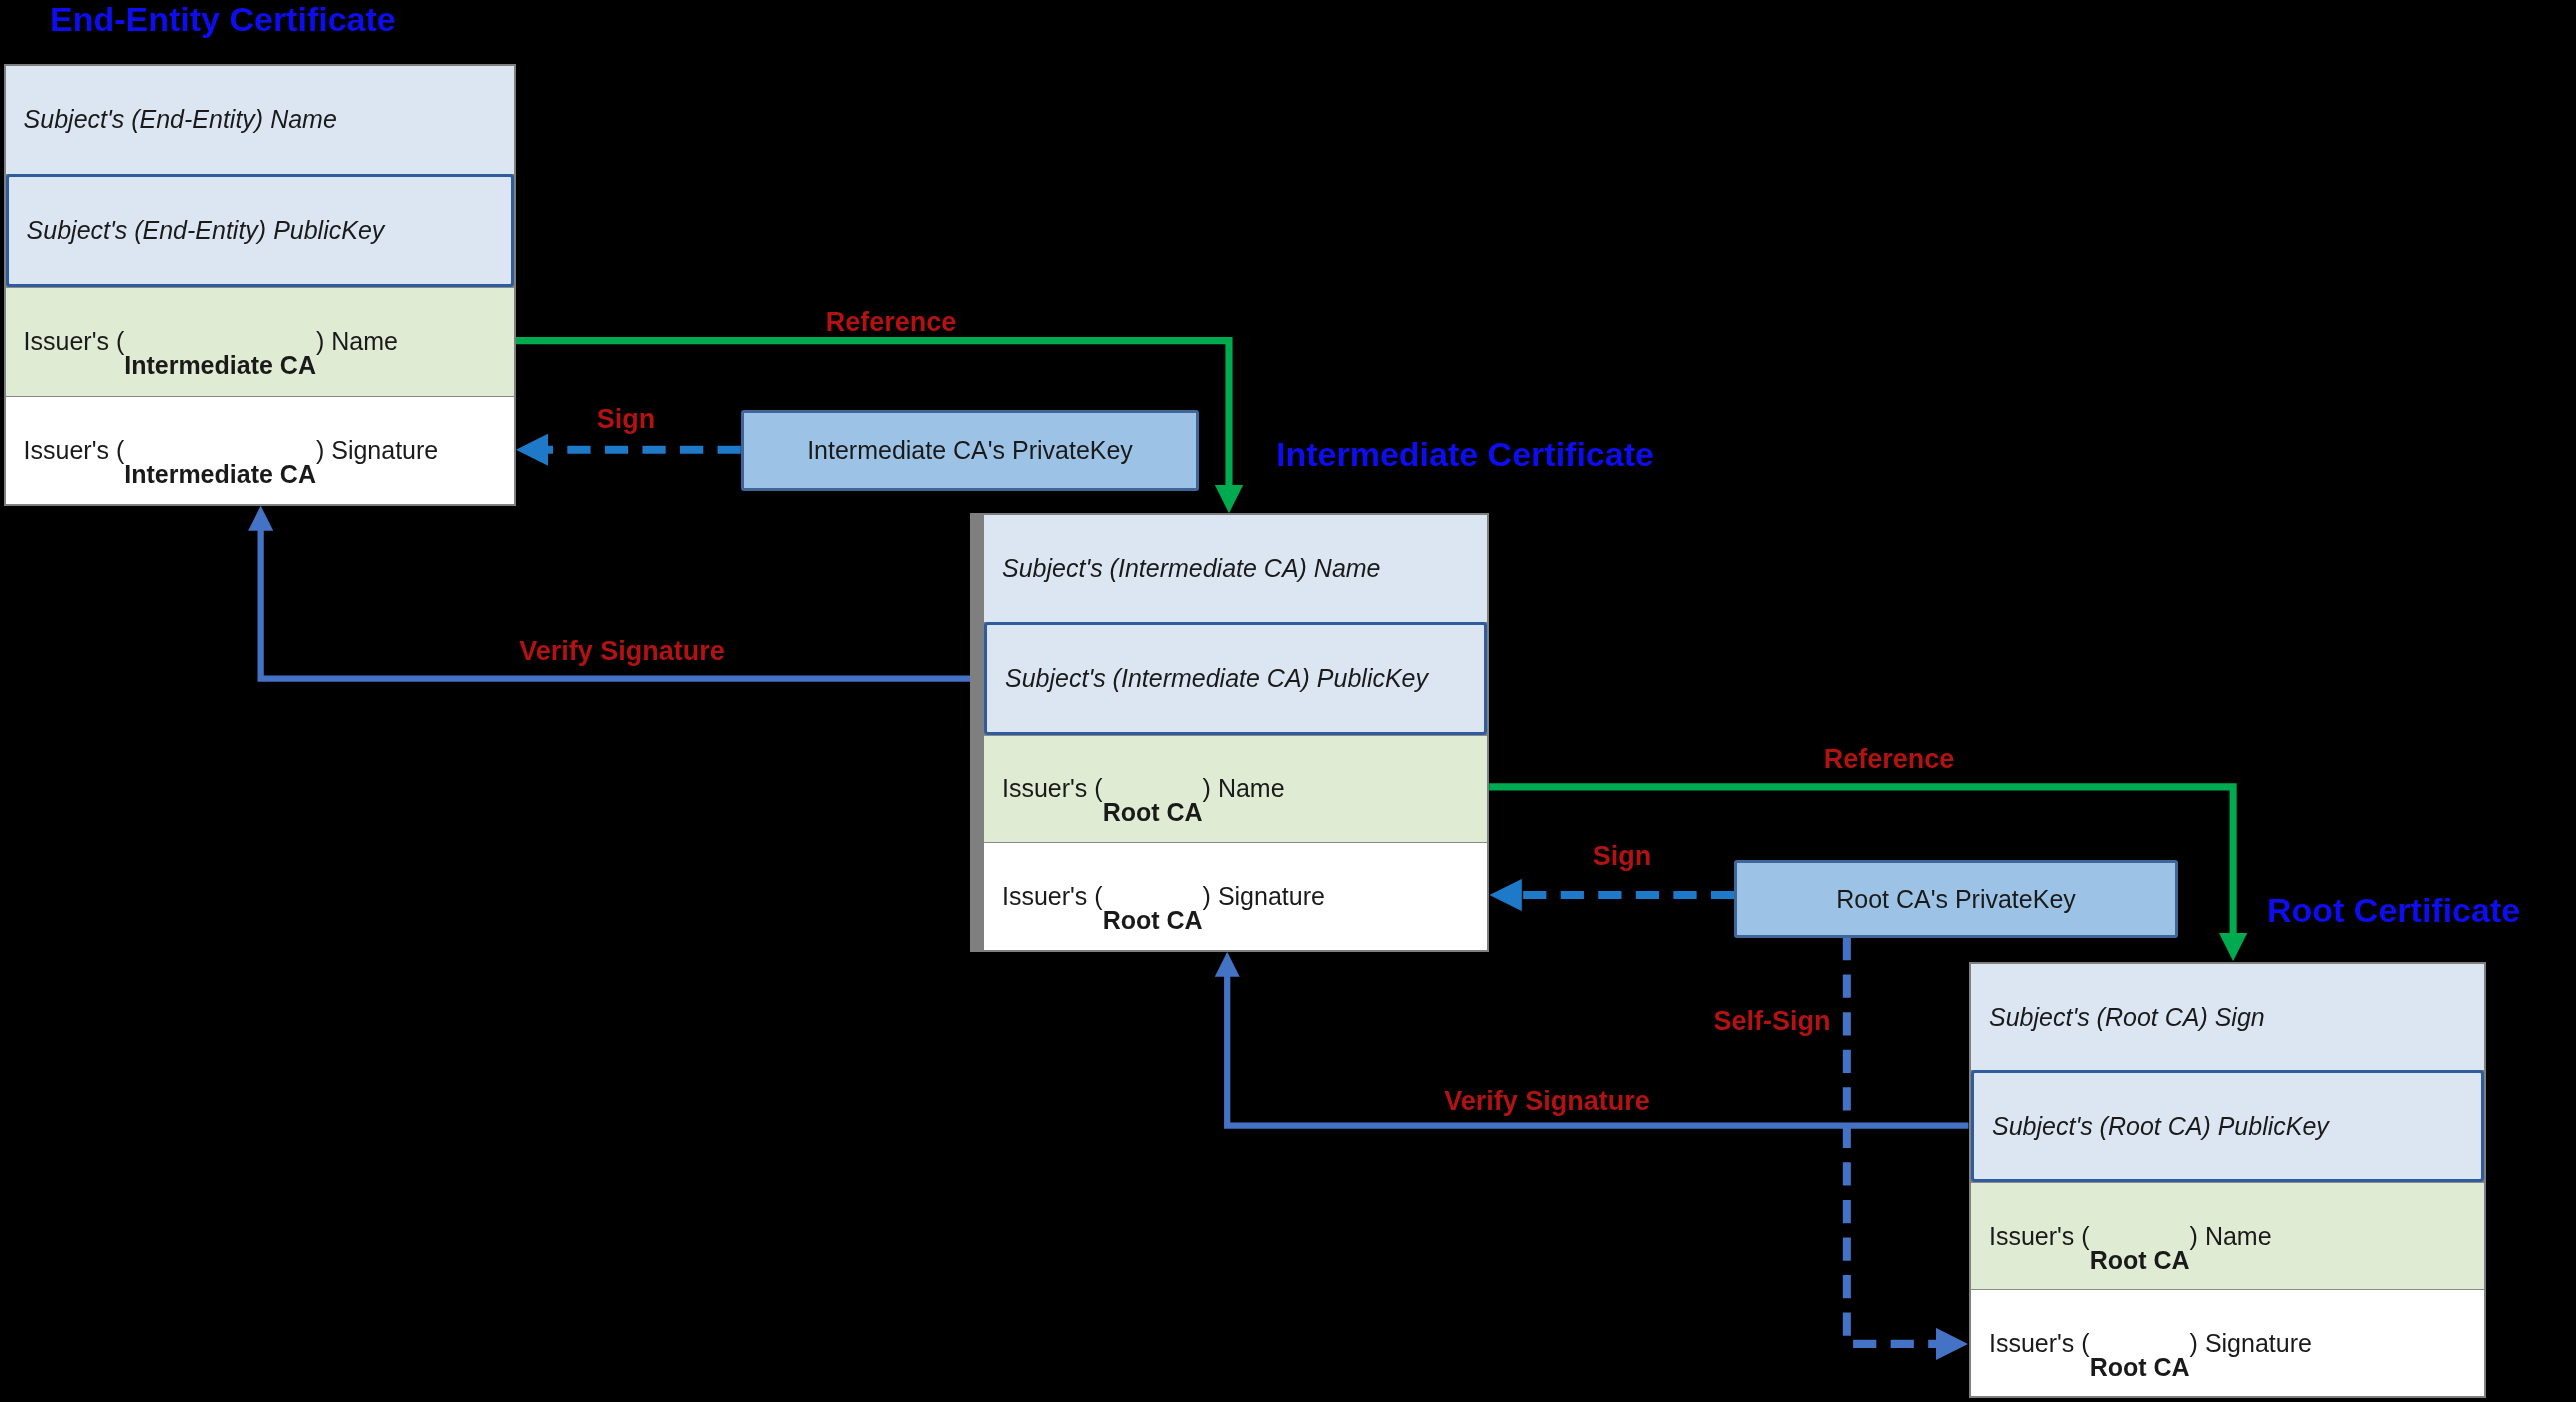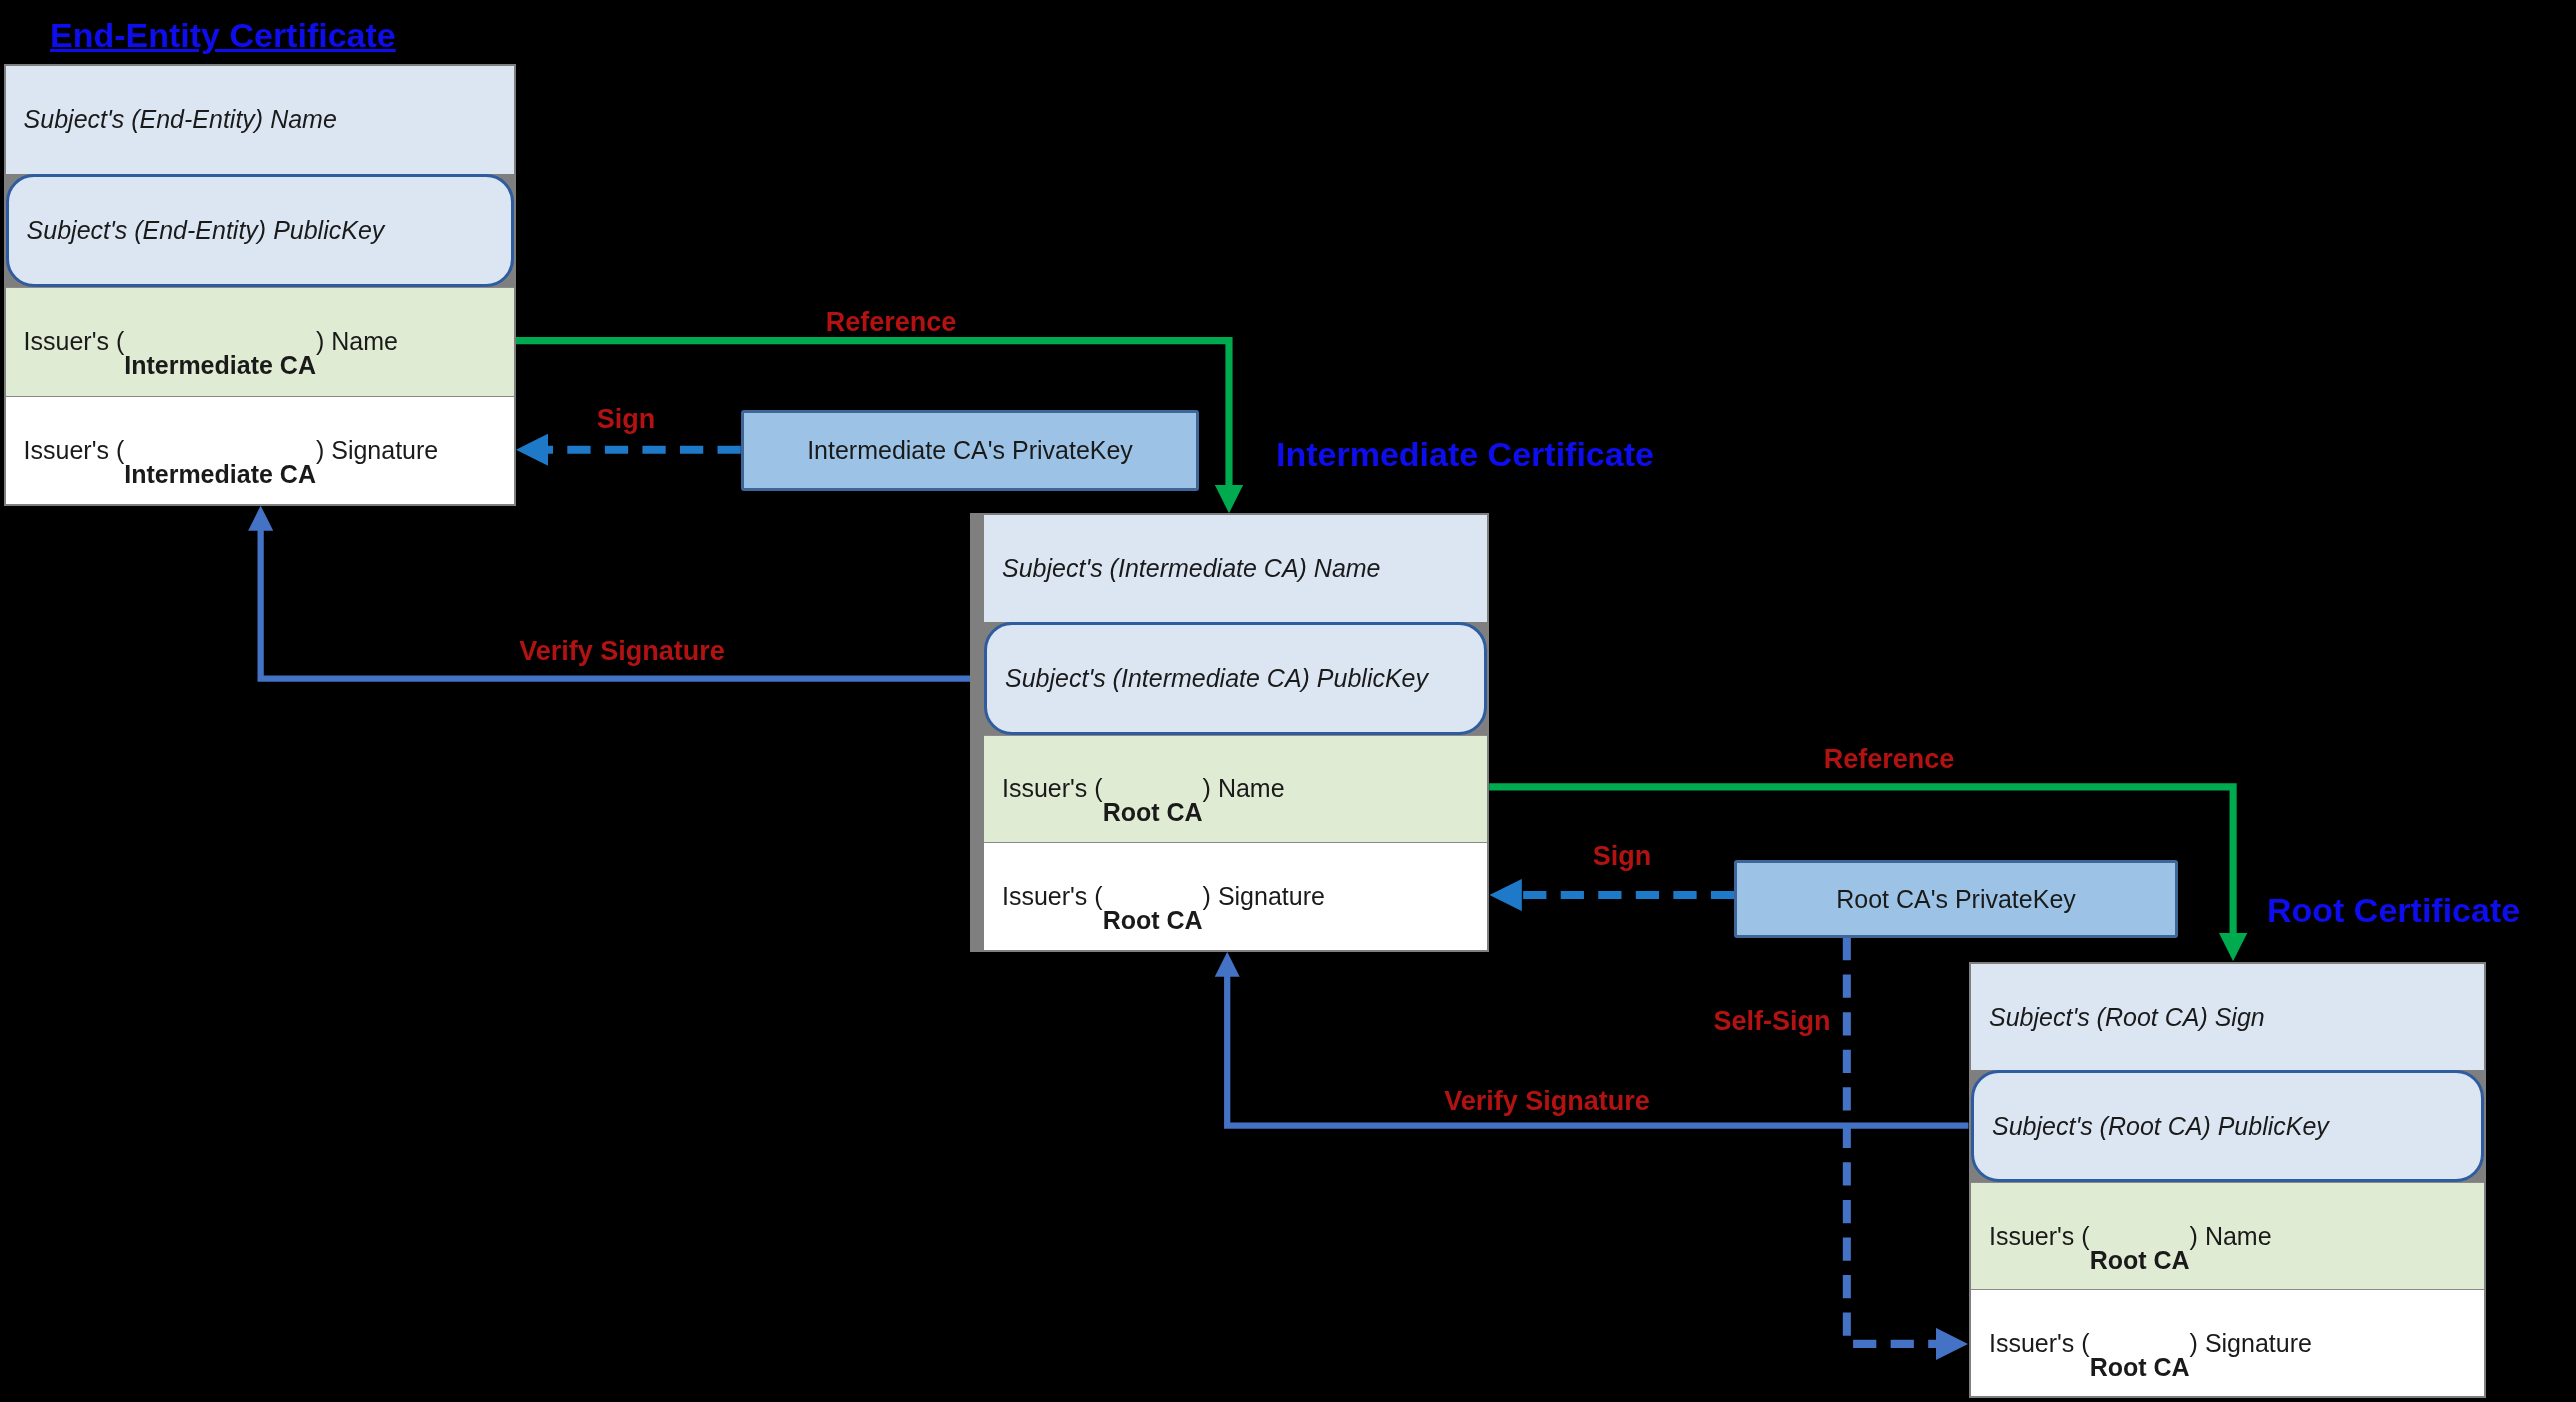--- a/index.html
+++ b/index.html
@@ -41,21 +41,21 @@
     white-space: nowrap;
   }
   .cert-row + .cert-row {
     border-top: 1.8px solid var(--row-separator, #8a8a8a);
   }
   .bg-blue  { background: var(--row-blue, #dce6f2); font-style: italic; }
   .bg-green { background: var(--row-green, #e0ebd3); }
   .bg-white { background: var(--row-white, #ffffff); }
   .row-key {
     border: 3.6px solid var(--publickey-border, #2e5c9e) !important;
-    border-radius: 28px;
+    border-radius: 4px;
     z-index: 1;
   }
   .b { font-weight: bold; margin-top: 48px; }
   .key-box {
     position: absolute;
     display: flex;
     align-items: center;
     justify-content: center;
     font-size: 25px;
     color: var(--row-text, #1a1a1a);
@@ -132,21 +132,21 @@
     </defs>
     <path class="green-line" d="M 576 381 L 1374 381 L 1374 546"></path>
     <path class="green-line" d="M 1665 880 L 2497 880 L 2497 1047"></path>
     <path class="sign-line" d="M 828 503 L 608 503"></path>
     <path class="sign-line" d="M 1939 1001 L 1697 1001"></path>
     <path class="blue-line" d="M 1085 759 L 291 759 L 291 590"></path>
     <path class="blue-line" d="M 2201 1259 L 1372 1259 L 1372 1089"></path>
     <path class="selfsign-line" d="M 2065 1048 L 2065 1503 L 2169 1503"></path>
   </svg>
 
-  <div class="cert-title" style="left:50px; top:16px;text-decoration:underline;">End-Entity Certificate</div>
+  <div class="cert-title" style="left:50px; top:0px;">End-Entity Certificate</div>
   <div class="cert-box" style="left:3.6px; top:64px; width:512px; height:442px;">
     <div class="cert-row bg-blue">
       <span>Subject's (End-Entity) Name</span>
         <span class="b"></span>
         <span></span>
     </div>
     <div class="cert-row bg-blue row-key">
       <span>Subject's (End-Entity) PublicKey</span>
         <span class="b"></span>
         <span></span>

